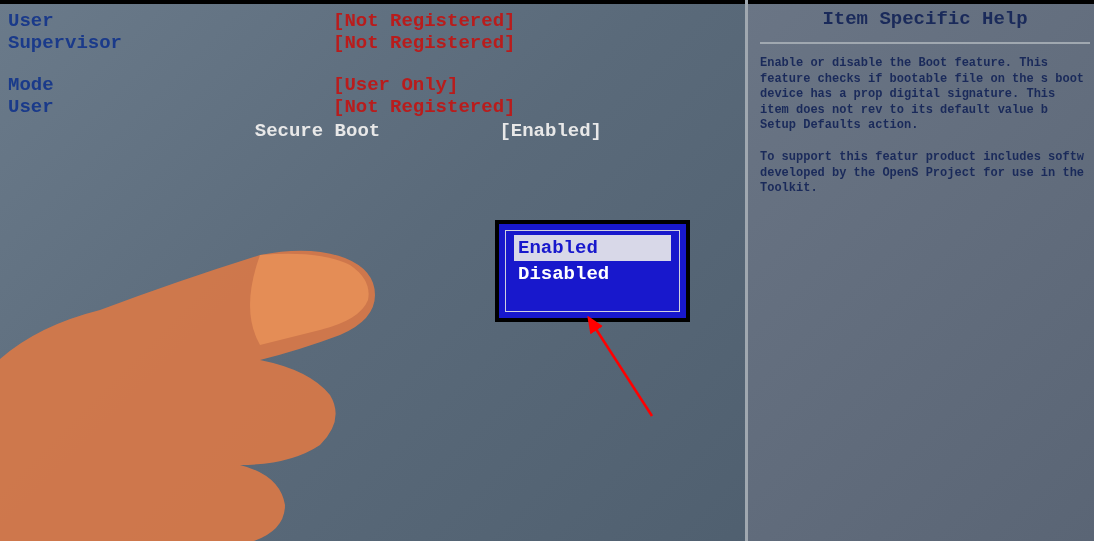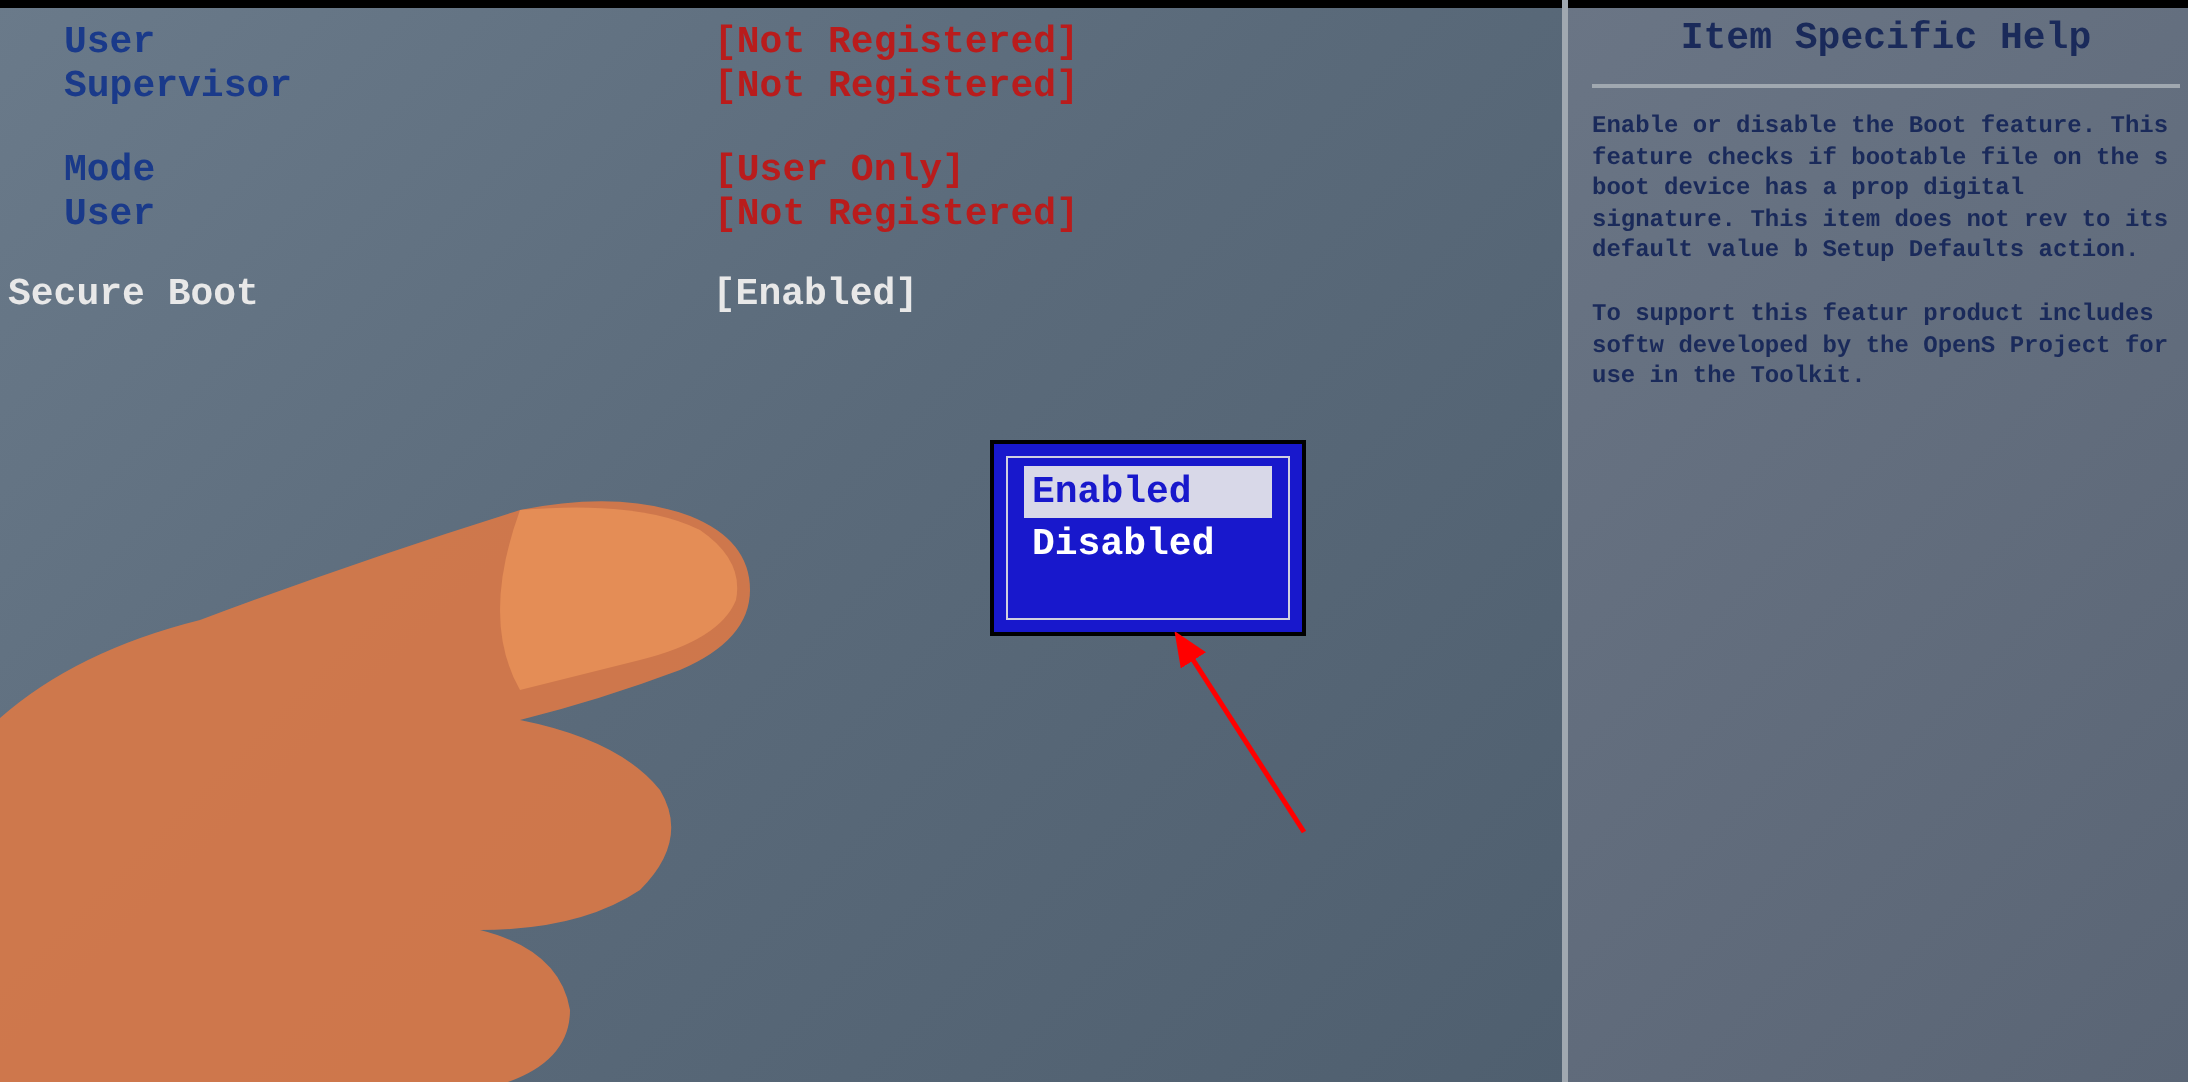--- a/index.html
+++ b/index.html
@@ -14,21 +14,21 @@
       position: relative;
       overflow: hidden;
     }
     .main-panel {
       flex: 1;
       padding: 10px 0 10px 0;
       border-right: 3px solid #a0a8b0;
       position: relative;
     }
     .help-panel {
-      width: 310px;
+      width: 346px;
       padding: 8px 4px 8px 12px;
       background: linear-gradient(135deg, #6a7585 0%, #5a6575 100%);
     }
     .help-title {
       color: #1a2a5a;
       font-weight: bold;
       text-align: center;
       padding-bottom: 12px;
       margin-bottom: 12px;
       border-bottom: 2px solid #a0a8b0;
@@ -41,51 +41,52 @@
     .help-para {
       margin-bottom: 16px;
     }
     .section-header {
       color: #1a2a5a;
       padding-left: 4px;
       margin-top: 6px;
     }
     .setting-row {
       display: flex;
-      padding-left: 32px;
+      padding-left: 8px;
     }
     .setting-label {
       width: 325px;
       color: #1a3a8a;
     }
     .setting-value {
       color: #b91c1c;
     }
     .selected-row {
-      margin-top: 18px;
+      margin-top: 2px;
       padding-left: 4px;
+      text-align: center;
     }
     .selected-label {
       color: #e8e8e8;
       width: 341px;
       display: inline-block;
     }
     .selected-value {
       color: #e8e8e8;
     }
     .section-gap {
       height: 20px;
     }
     .popup {
       position: absolute;
       left: 495px;
       top: 220px;
-      width: 158px;
+      width: 195px;
       background: #1818cc;
-      border: 2px solid #000000;
+      border: 4px solid #000000;
       padding: 6px;
     }
     .popup-inner {
       border: 1px solid #d0d0e0;
       padding: 4px 8px 24px 8px;
     }
     .popup-option {
       color: #ffffff;
       padding: 2px 4px;
     }

